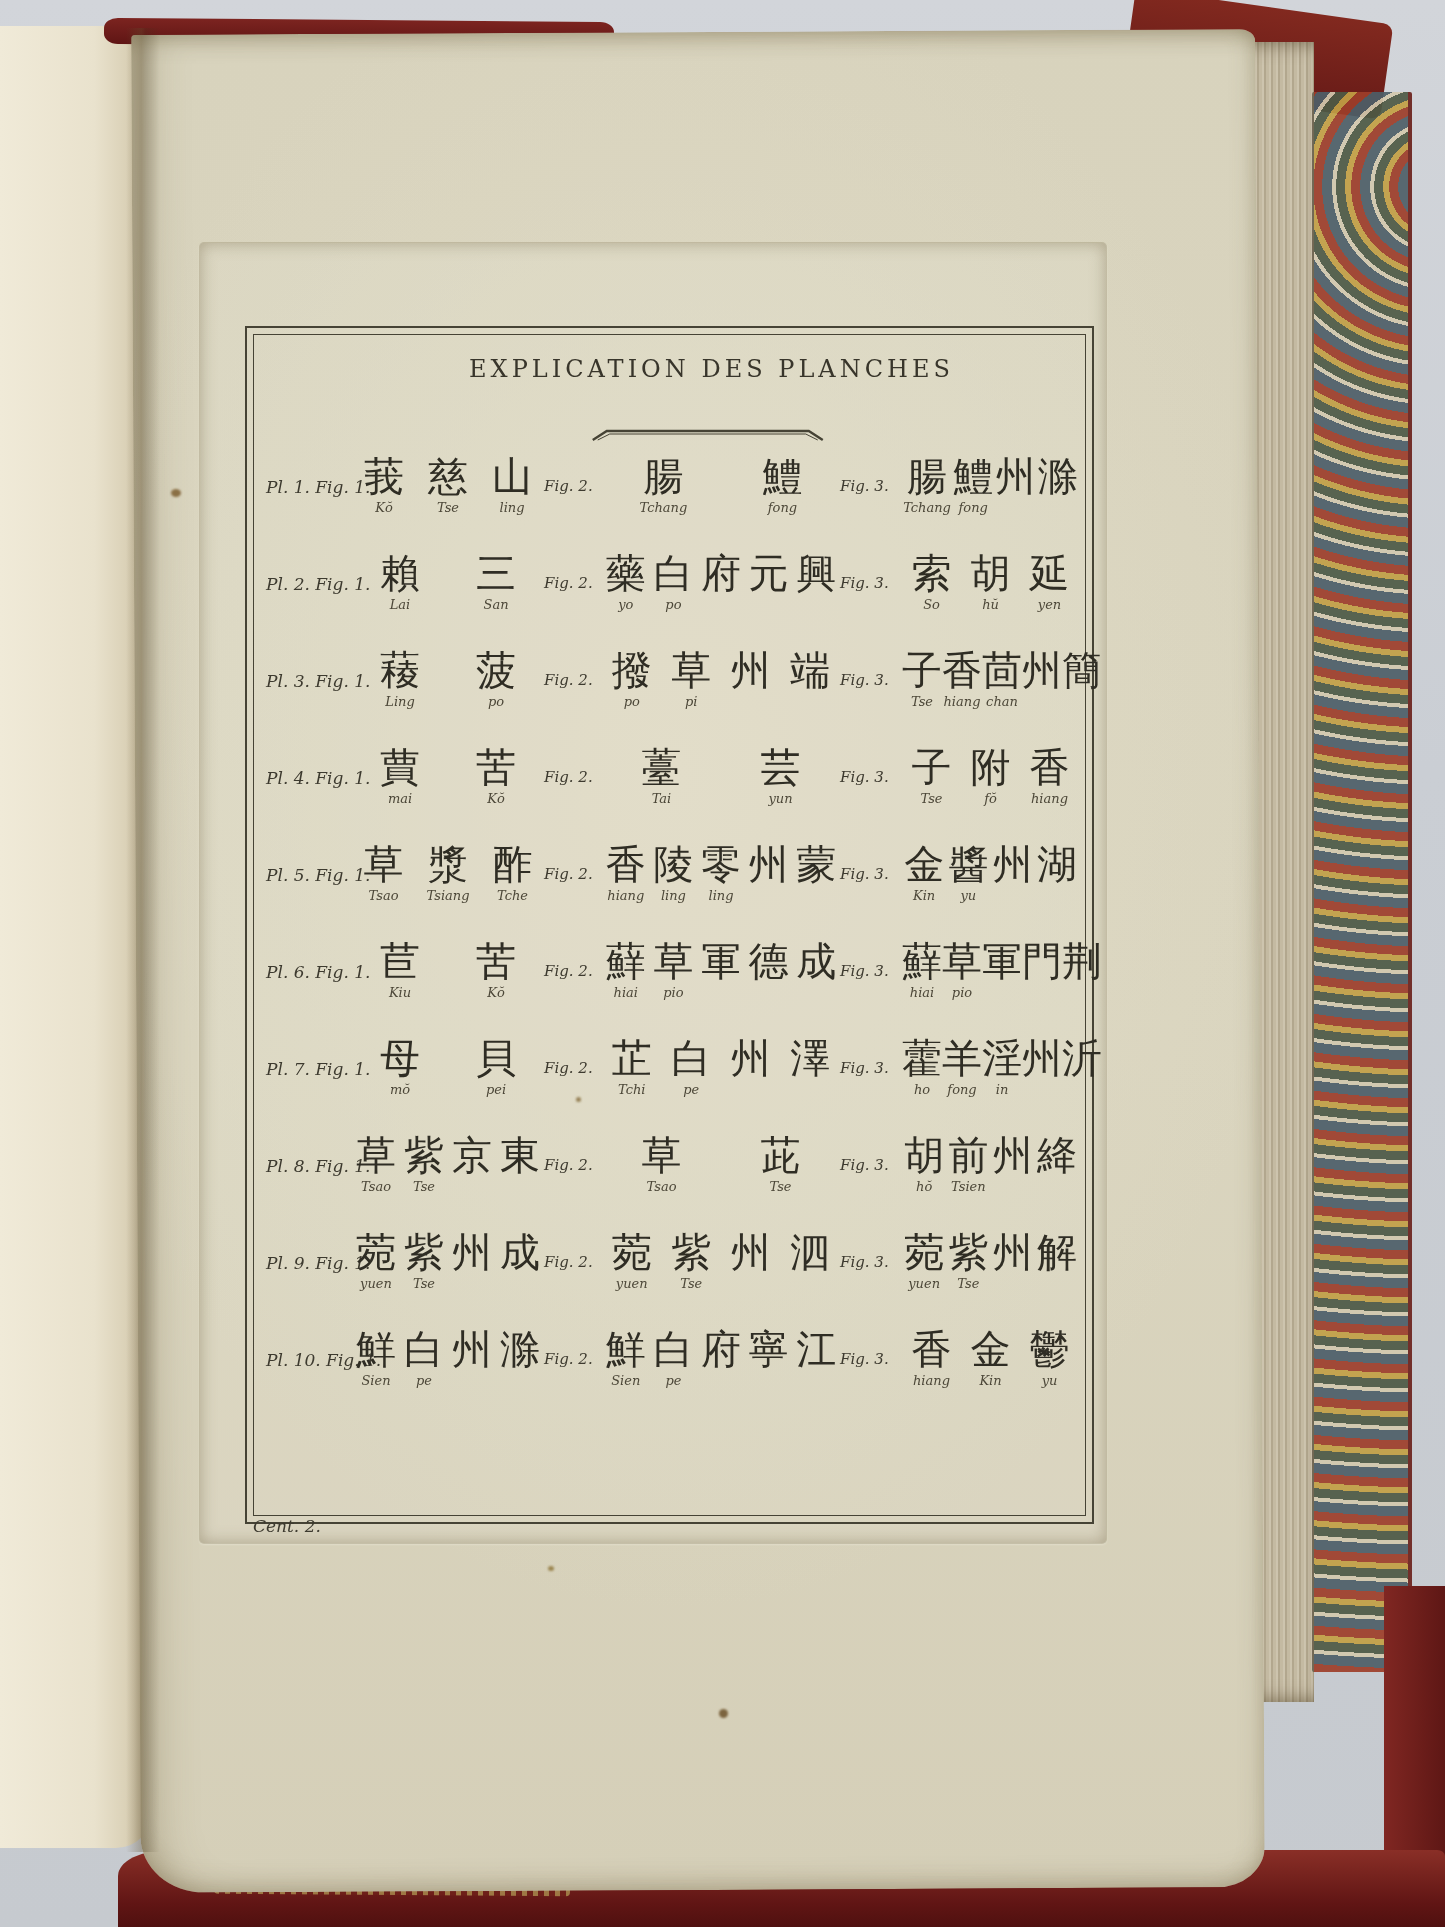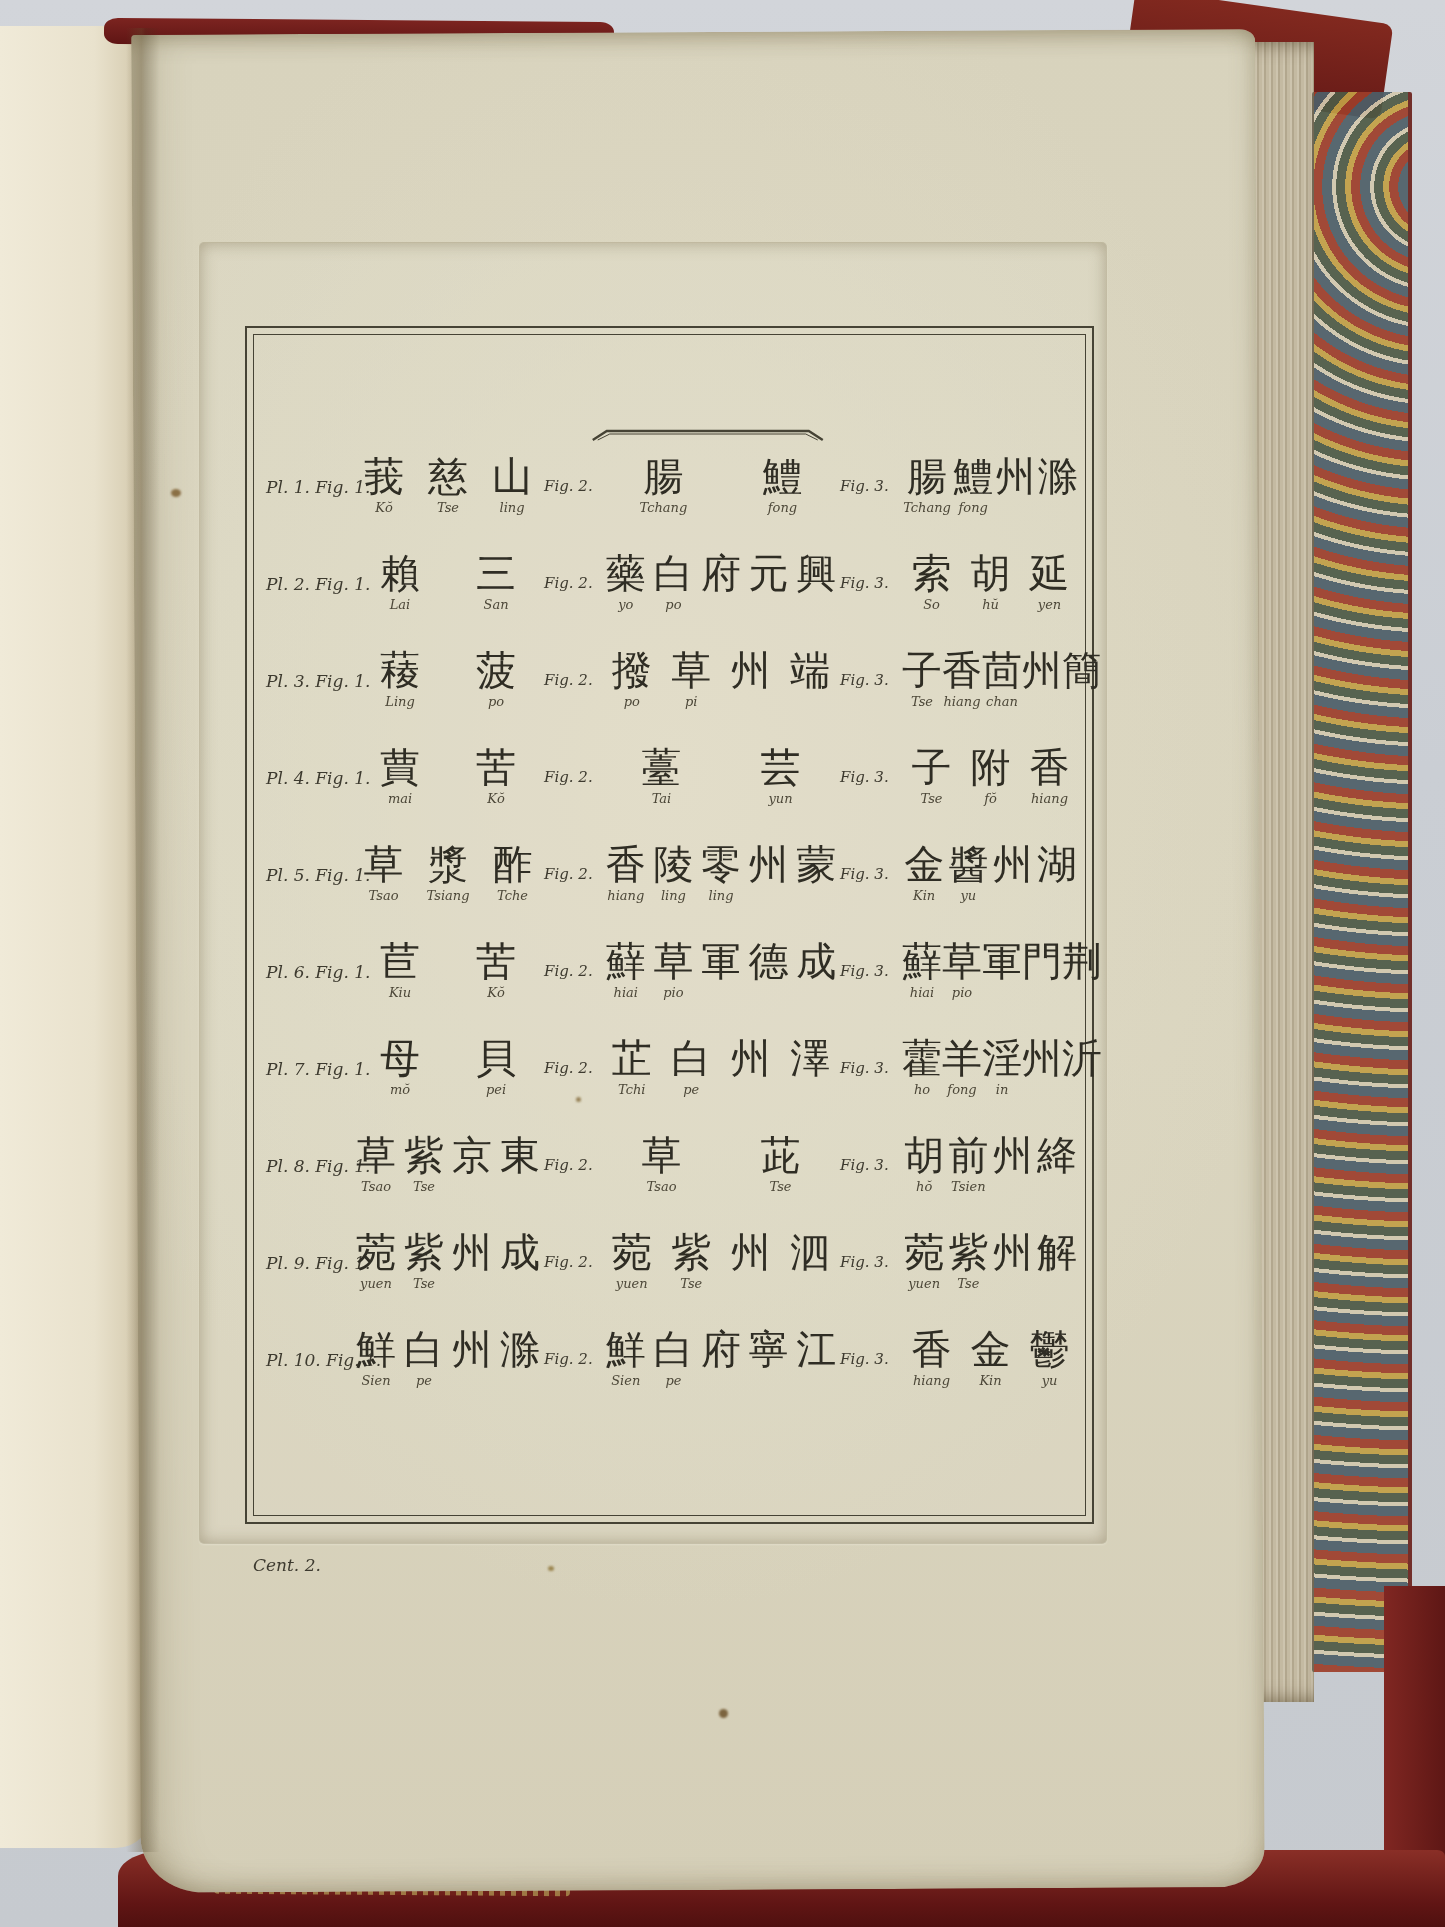--- a/index.html
+++ b/index.html
@@ -62,21 +62,21 @@
   .rows{position:absolute;left:12px;right:6px;top:118px;bottom:6px;}
   .row{position:absolute;left:0;width:100%;height:96px;display:grid;
     grid-template-columns:86px 192px 58px 238px 62px 1fr;align-items:start;}
   .plabel{font-style:italic;font-size:17px;margin-top:24px;white-space:nowrap;color:#3d3a2f;}
   .flabel{font-style:italic;font-size:15px;margin-top:24px;white-space:nowrap;color:#3d3a2f;}
   .cells{display:flex;justify-content:space-around;align-items:flex-start;}
   .cell{display:flex;flex-direction:column;align-items:center;min-width:34px;}
   .ch{font-size:40px;line-height:1.15;color:#2f2d24;font-family:"DejaVu Sans","DejaVu Serif",sans-serif;}
   .tr{font-size:13px;font-style:italic;color:#4c4738;margin-top:1px;white-space:nowrap;}
 
-  .corner-caption{position:absolute;left:253px;top:1516px;z-index:6;font-style:italic;font-size:17px;color:#3d3a2f;margin-top:39px;}
+  .corner-caption{position:absolute;left:253px;top:1516px;z-index:6;font-style:italic;font-size:17px;color:#3d3a2f;}
 </style>
 </head>
 <body>
 
 <div class="scene">
   <div class="left-page"></div>
   <div class="leather-top"></div>
   <div class="leather-top-right"></div>
   <div class="page-edges"></div>
   <div class="marble"></div>
@@ -88,20 +88,21 @@
 
   <div class="fox" style="left:171px;top:489px;width:10px;height:8px;background:#8a6f45;"></div>
   <div class="fox" style="left:719px;top:1709px;width:9px;height:9px;background:#7c643f;"></div>
   <div class="fox" style="left:548px;top:1566px;width:6px;height:5px;background:#9b854f;"></div>
   <div class="fox" style="left:576px;top:1097px;width:5px;height:5px;background:#8d7648;"></div>
 
   <div class="plate-mark"></div>
 
   <div class="frame-outer">
     <div class="frame-inner">
+      <div class="title1">EXPLICATION DES PLANCHES</div>
       <svg class="ornament" width="236" height="16" viewBox="0 0 236 16">
         <polyline points="3,13 17,4 219,4 233,13" fill="none" stroke="#464335" stroke-width="2.4"></polyline>
         <polyline points="8,13 20,7 216,7 228,13" fill="none" stroke="#464335" stroke-width="1"></polyline>
       </svg>
       <div class="rows" id="rows">
           <div class="row" style="top: 0px;">
             <span class="plabel">Pl. 1. Fig. 1.</span>
             <div class="cells">
               <div class="cell">
                 <span class="ch">莪</span>

